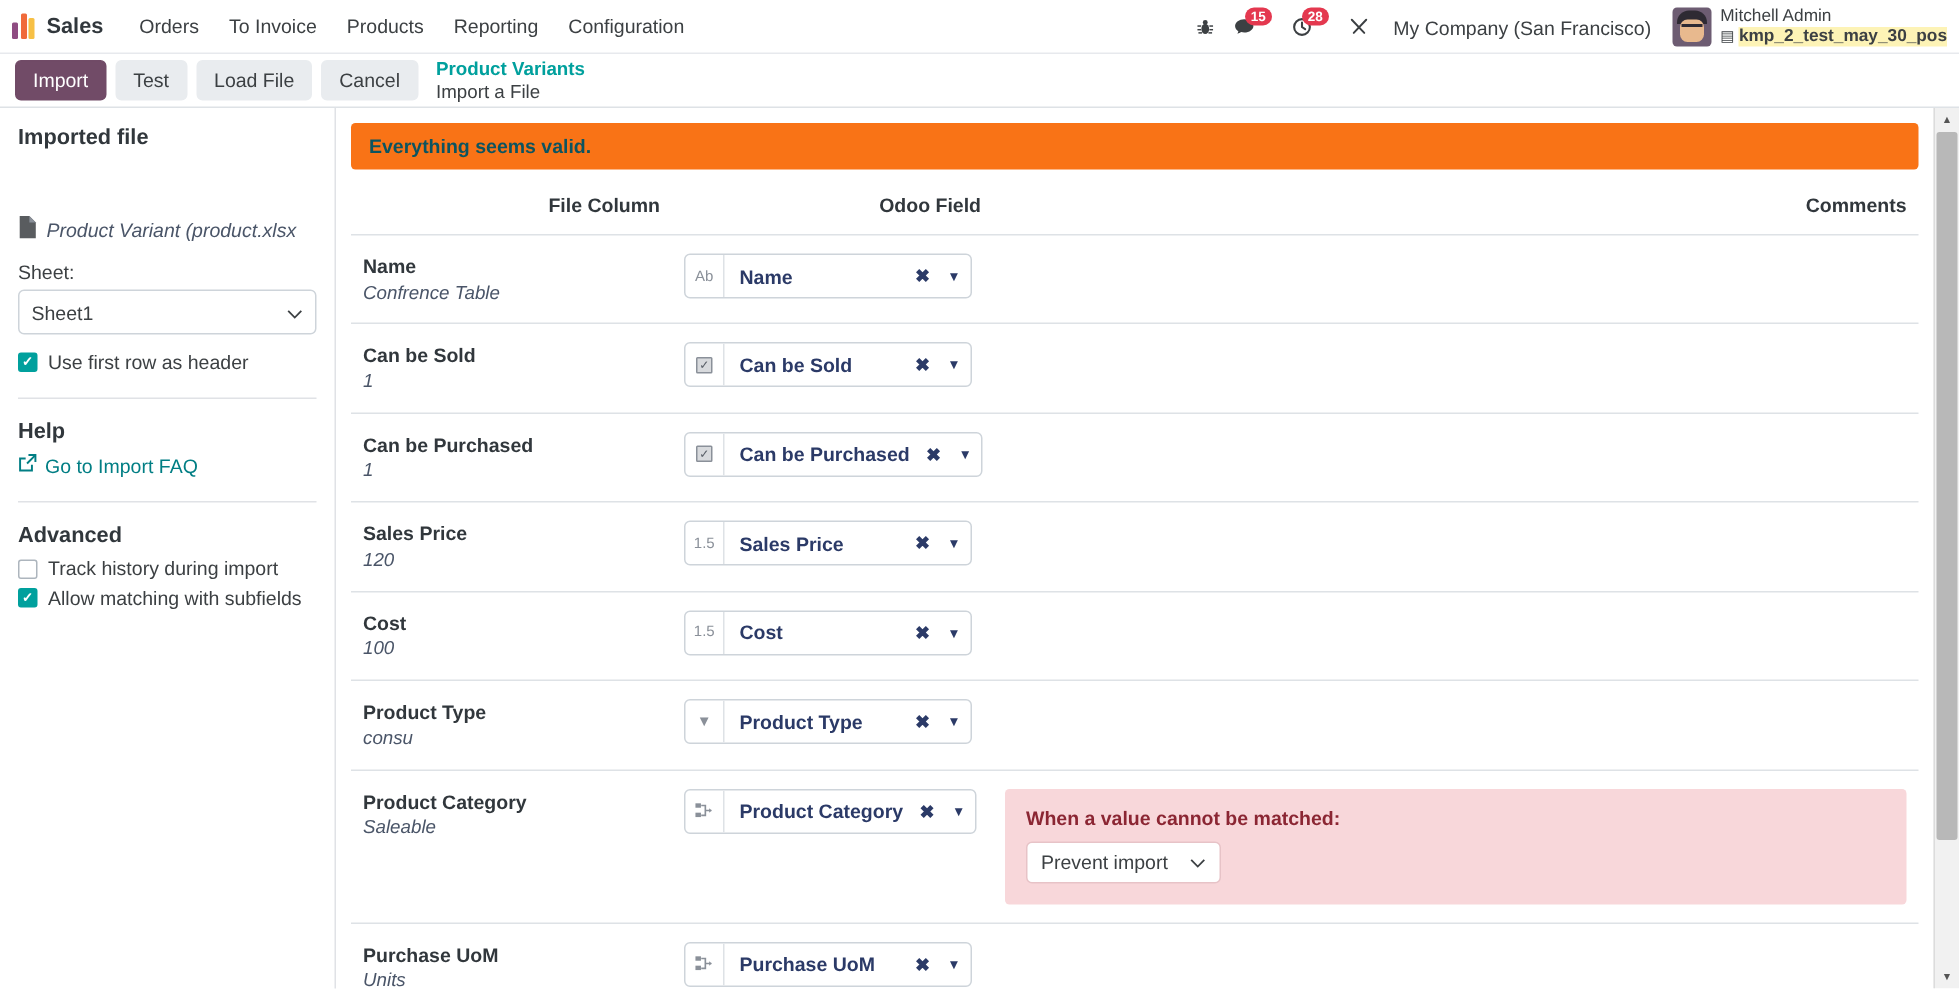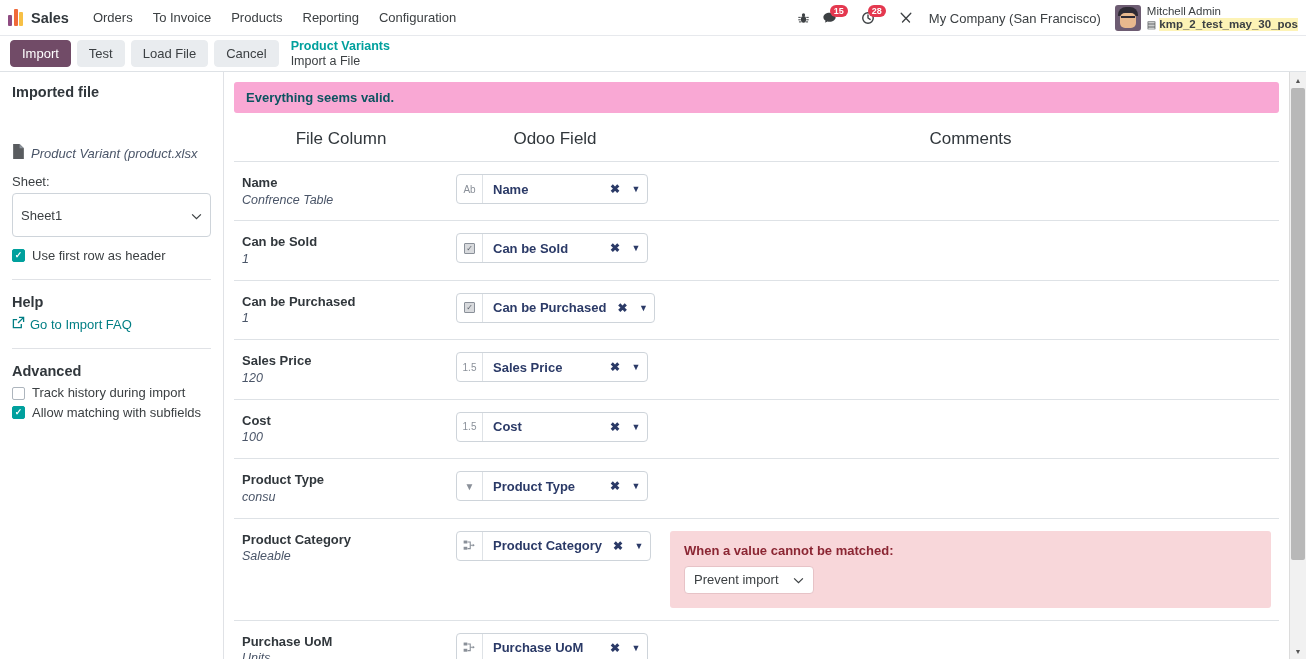--- a/index.html
+++ b/index.html
@@ -106,21 +106,21 @@
   .side-h {
     font-size: 14.5px; font-weight: bold; color: #31373c;
     margin-bottom: 8px;
   }
   .file-line {
     display: flex; align-items: center; gap: 6px; margin-bottom: 12px; margin-top: 44px;
   }
   .file-name { font-style: italic; font-size: 13px; color: #4a5568; }
   .lbl { font-size: 13px; color: #3c4043; margin-bottom: 4px; display: block; }
   .select-box {
-    width: 100%; height: 44px;
+    width: 100%; height: 30px;
     border: 1px solid #ced4da; border-radius: 4px;
     background: #fff; font-size: 13px; color: #3c4043;
     padding: 0 8px; font-family: inherit;
     display: flex; align-items: center; justify-content: space-between;
     cursor: pointer;
   }
   .check-row { display: flex; align-items: center; gap: 7px; margin-top: 11px; }
   .cbox {
     width: 13px; height: 13px; border-radius: 2px;
     border: 1px solid #adb5bd; background: #fff;
@@ -138,28 +138,28 @@
     color: #017e84; font-size: 13px; text-decoration: none;
   }
 
   
   .main {
     flex: 1; min-width: 0; position: relative;
     overflow: hidden; background: #fff;
   }
   .main-inner { padding: 10px 10px 0 10px; }
   .alert {
-    background: #f9a8d4; color: #0c5460;
+    background: #f97316; color: #0c5460;
     font-size: 13px; font-weight: bold;
     padding: 8px 12px; border-radius: 3px;
     margin-bottom: 10px;
   }
   table.map { width: 100%; border-collapse: collapse; table-layout: fixed; }
   table.map th {
-    text-align: center; font-size: 17px; font-weight: normal;
+    text-align: right; font-size: 13px; font-weight: bold;
     color: #31373c; padding: 6px 8px 12px 8px;
     border-bottom: 1px solid #dee2e6;
   }
   .col-file { width: 214px; }
   .col-field { width: 214px; }
   .col-comments { width: auto; }
   table.map td {
     padding: 12px 8px; border-bottom: 1px solid #dee2e6;
     vertical-align: top;
   }

